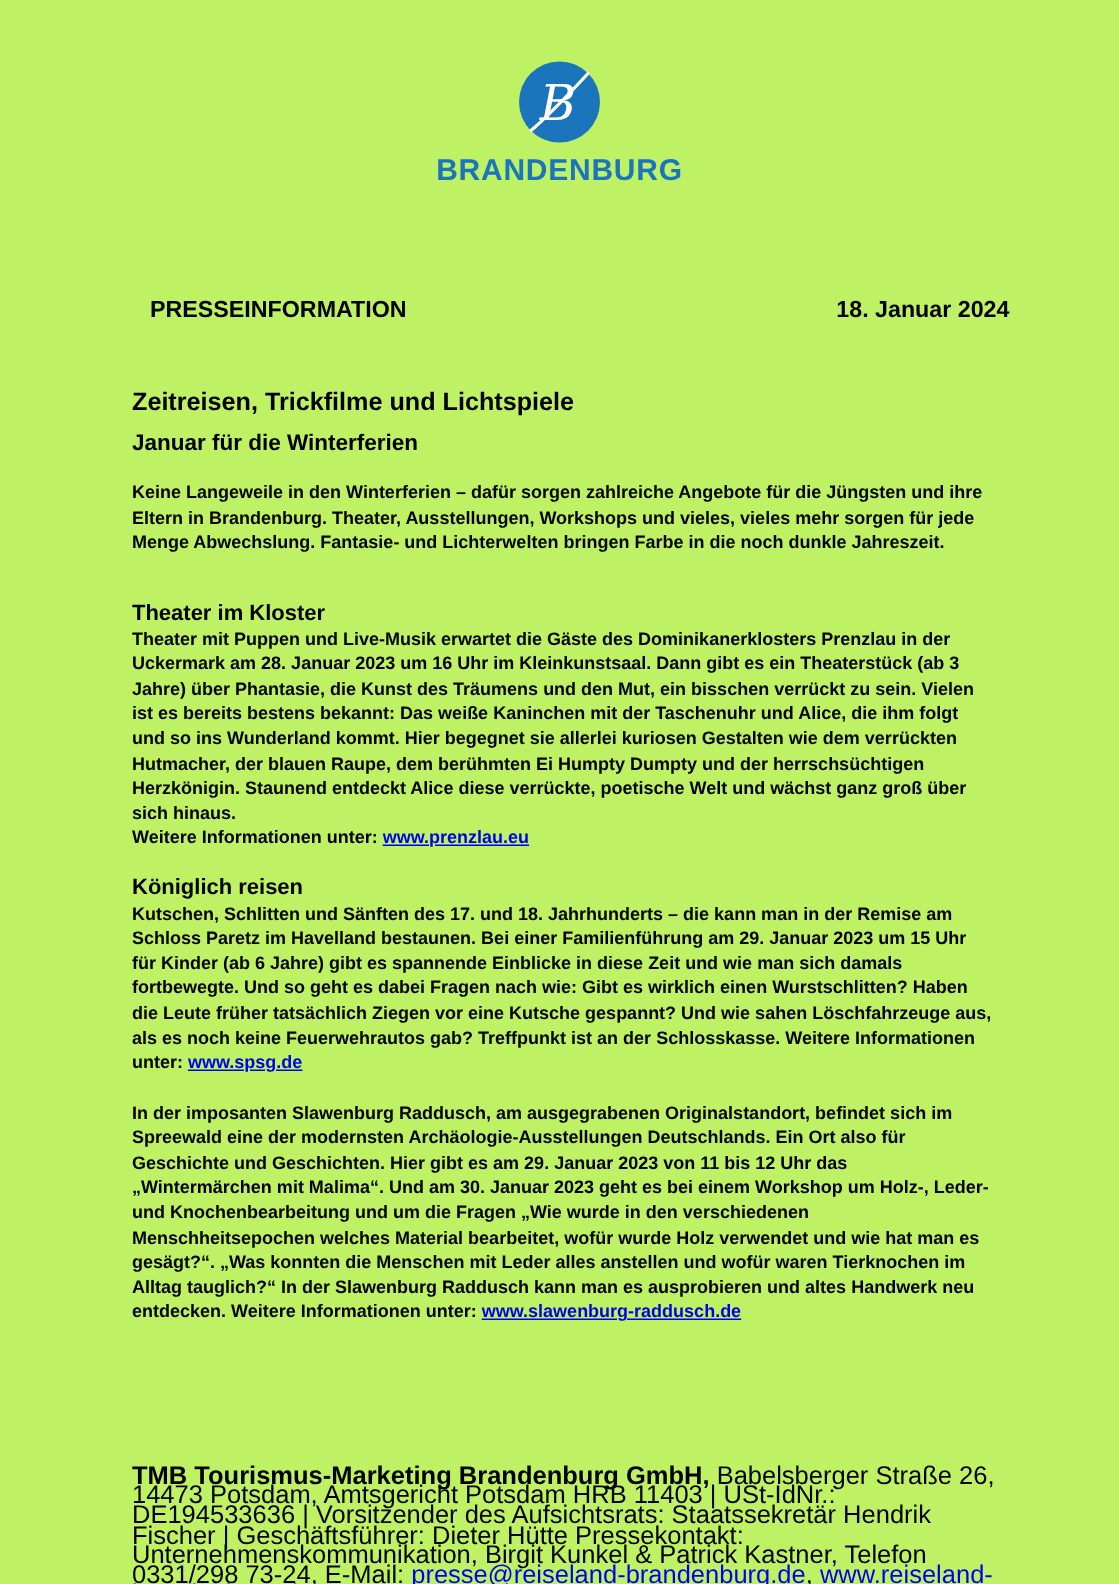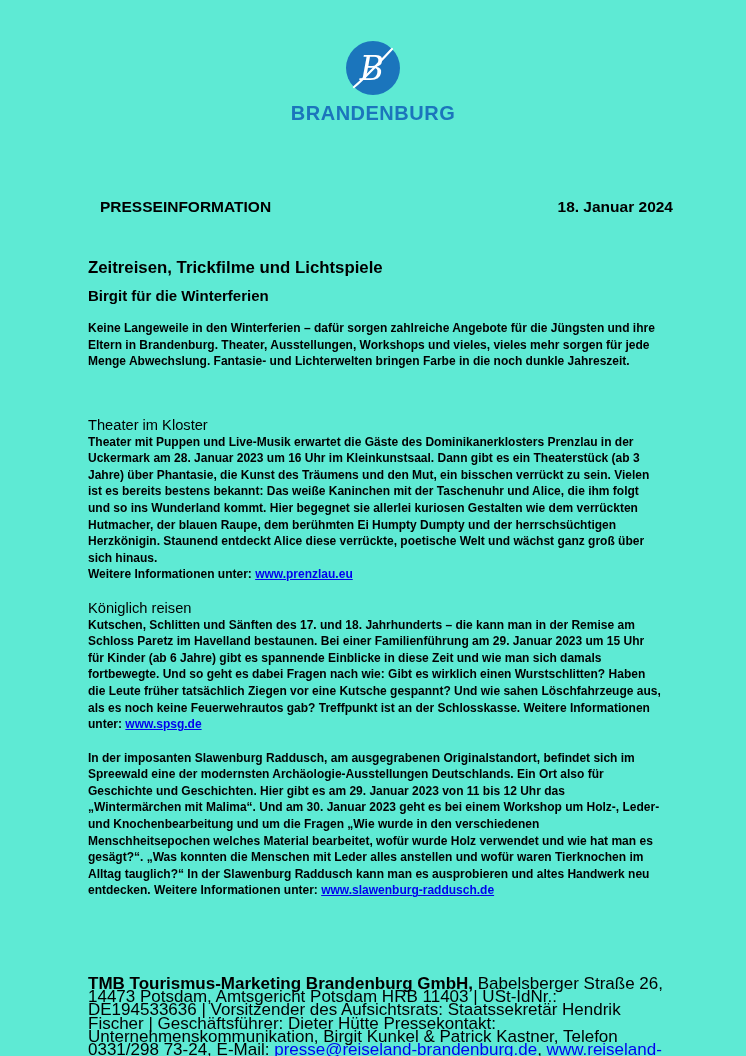--- a/index.html
+++ b/index.html
@@ -4,21 +4,21 @@
 <style>
   * { margin: 0; padding: 0; box-sizing: border-box; }
   html, body { background: #ffffff; }
   body {
     width: 746px; height: 1056px;
     font-family: "Liberation Sans", sans-serif;
     color: #000000;
     position: relative;
     overflow: hidden;
   }
-  .page { position: relative; width: 746px; height: 1056px; background: #5eead4; }
+  .page { position: relative; width: 746px; height: 1056px; background: #bef264; }
 
   
   .logo-block { position: absolute; top: 40px; left: 0; width: 746px; text-align: center; }
   .logo-mark { display: inline-block; }
   .logo-wordmark {
     margin-top: 2px;
     font-size: 20px; font-weight: bold; letter-spacing: 0.5px;
     color: #1b75bc;
   }
 
@@ -40,21 +40,21 @@
 
   .body-text { font-size: 12px; line-height: 16.6px; }
 
   .intro {
     position: absolute; top: 320px; left: 88px; width: 573px;
     font-weight: bold; white-space: pre-wrap;
   }
 
   .sections { position: absolute; top: 401px; left: 88px; width: 573px; }
   .section { margin-bottom: 17px; }
-  .section-heading { font-size: 14.67px; line-height: 16.6px; font-weight: normal; margin-top: 16px; }
+  .section-heading { font-size: 14.67px; line-height: 16.6px; font-weight: bold; }
   .section-body { white-space: pre-wrap; font-weight: bold; }
 
   a.link, .link { color: #0000ee; text-decoration: underline; cursor: pointer; }
 
   .footer {
     position: absolute; top: 977px; left: 88px; width: 580px;
     font-size: 17px; line-height: 13.2px; white-space: pre-wrap;
   }
 </style>
 </head>
@@ -70,21 +70,21 @@
     </svg>
     <div class="logo-wordmark">BRANDENBURG</div>
   </div>
 
   <div class="press-row">
     <span>PRESSEINFORMATION</span>
     <span>18. Januar 2024</span>
   </div>
 
   <h1 class="article-title">Zeitreisen, Trickfilme und Lichtspiele</h1>
-  <h2 class="article-subtitle">Birgit für die Winterferien</h2>
+  <h2 class="article-subtitle">Januar für die Winterferien</h2>
 
   <p class="intro body-text">Keine Langeweile in den Winterferien – dafür sorgen zahlreiche Angebote für die Jüngsten und ihre Eltern in Brandenburg. Theater, Ausstellungen, Workshops und vieles, vieles mehr sorgen für jede Menge Abwechslung. Fantasie- und Lichterwelten bringen Farbe in die noch dunkle Jahreszeit.</p>
 
   <div class="sections">
 
     <div class="section">
       <div class="section-heading">Theater im Kloster</div>
       <p class="section-body body-text"><span>Theater mit Puppen und Live-Musik erwartet die Gäste des Dominikanerklosters Prenzlau in der Uckermark am </span><b>28. Januar 2023</b><span> um 16 Uhr im Kleinkunstsaal. Dann gibt es ein Theaterstück (ab 3 Jahre) über Phantasie, die Kunst des Träumens und den Mut, ein bisschen verrückt zu sein. Vielen ist es bereits bestens bekannt: Das weiße Kaninchen mit der Taschenuhr und Alice, die ihm folgt und so ins Wunderland kommt. Hier begegnet sie allerlei kuriosen Gestalten wie dem verrückten Hutmacher, der blauen Raupe, dem berühmten Ei Humpty Dumpty und der herrschsüchtigen Herzkönigin. Staunend entdeckt Alice diese verrückte, poetische Welt und wächst ganz groß über sich hinaus.
 </span><b>Weitere Informationen unter</b><span>: </span><a class="link" href="#">www.prenzlau.eu</a></p>
     </div>

